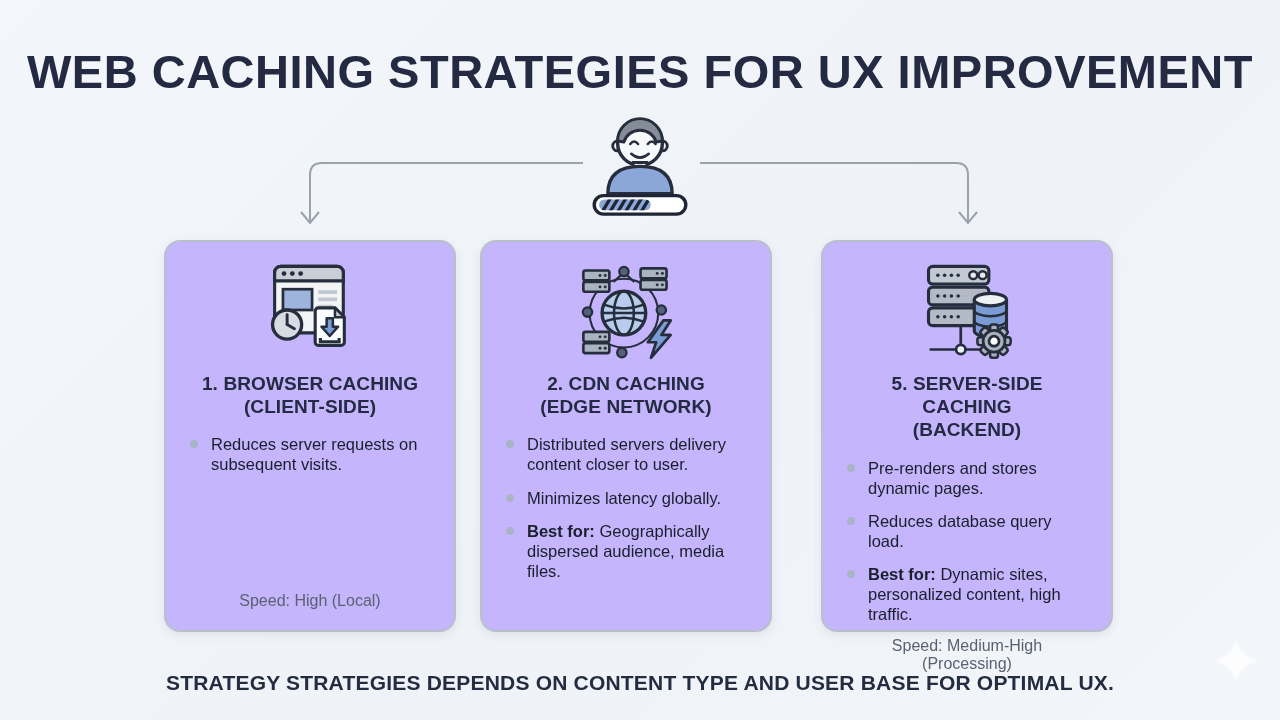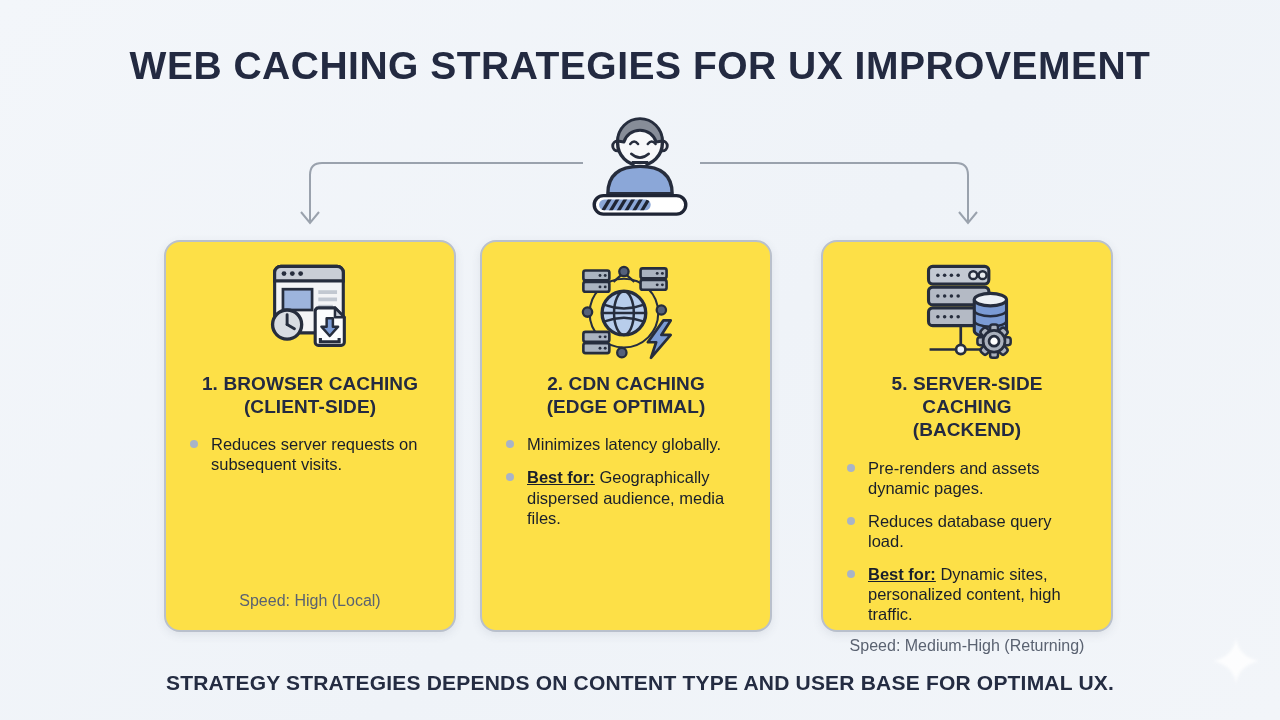--- a/index.html
+++ b/index.html
@@ -8,42 +8,42 @@
     position: relative;
     background: linear-gradient(135deg, #f3f6fa 0%, #eff3f8 55%, #f2f5f9 100%);
     font-family: "Liberation Sans", sans-serif;
     color: #1c2230;
   }
 
   .page-title {
     position: absolute;
     top: 44px; left: 0; width: 100%;
     text-align: center;
-    font-size: 39px;
+    font-size: 47px;
     font-weight: bold;
     letter-spacing: 0.5px;
     color: #232a41;
   }
 
   .connectors {
     position: absolute; top: 0; left: 0;
     pointer-events: none;
   }
 
   .person-figure {
     position: absolute;
     top: 106px; left: 565px;
     width: 150px; height: 112px;
   }
 
   .card {
     position: absolute;
     top: 240px;
     width: 292px; height: 392px;
-    background: #fde047;
+    background: #c4b5fd;
     border: 2px solid #b9c0cc;
     border-radius: 16px;
     box-shadow: 0 3px 10px rgba(70, 80, 100, 0.10);
     display: flex;
     flex-direction: column;
     align-items: center;
     padding: 16px 22px 18px 22px;
   }
   .card-1 { left: 164px; }
   .card-2 { left: 480px; }
@@ -72,21 +72,21 @@
     width: 8px; height: 8px;
     border-radius: 50%;
     background: #a9b4c7;
     margin: 6px 13px 0 2px;
   }
   .bullet-text {
     font-size: 16.5px;
     line-height: 1.22;
     color: #191f2b;
   }
-  .bullet-text strong { font-weight: bold; text-decoration: underline; }
+  .bullet-text strong { font-weight: bold; }
 
   .speed {
     margin-top: auto;
     text-align: center;
     font-size: 16px;
     color: #5a6271;
     padding-bottom: 2px;
   }
 
   .page-footer {
@@ -226,23 +226,27 @@
       <line x1="48" y1="14" x2="58" y2="23" stroke="#262d3d" stroke-width="2.2"></line>
       <circle cx="48" cy="13" r="4.5" fill="#55617a" stroke="#262d3d" stroke-width="2.2"></circle>
       <circle cx="13" cy="52" r="4.5" fill="#55617a" stroke="#262d3d" stroke-width="2.2"></circle>
       <circle cx="46" cy="91" r="4.5" fill="#55617a" stroke="#262d3d" stroke-width="2.2"></circle>
       <circle cx="84" cy="50" r="4.5" fill="#55617a" stroke="#262d3d" stroke-width="2.2"></circle>
     </g>
     <path d="M86,60 L71,81 h8 l-5,15 L93,74 h-9 l9,-14 z" fill="#7b9bd4" stroke="#262d3d" stroke-width="2.6" stroke-linejoin="round"></path>
   </svg>
   <h2 class="card-title">
     <span>2. CDN CACHING</span><br>
-    <span>(EDGE OPTIMAL)</span>
+    <span>(EDGE NETWORK)</span>
   </h2>
   <div class="bullets">
+    <div class="bullet">
+      <span class="dot"></span>
+      <p class="bullet-text"><strong></strong><span>Distributed servers delivery content closer to user.</span></p>
+    </div>
     <div class="bullet">
       <span class="dot"></span>
       <p class="bullet-text"><strong></strong><span>Minimizes latency globally.</span></p>
     </div>
     <div class="bullet">
       <span class="dot"></span>
       <p class="bullet-text"><strong>Best for:</strong><span> Geographically dispersed audience, media files.</span></p>
     </div>
   </div>
 </section>
@@ -290,31 +294,31 @@
       <circle r="4.8" fill="#ffffff" stroke="#262d3d" stroke-width="2.6"></circle>
     </g>
   </svg>
   <h2 class="card-title">
     <span>5. SERVER-SIDE CACHING</span><br>
     <span>(BACKEND)</span>
   </h2>
   <div class="bullets">
     <div class="bullet">
       <span class="dot"></span>
-      <p class="bullet-text"><strong></strong><span>Pre-renders and assets dynamic pages.</span></p>
+      <p class="bullet-text"><strong></strong><span>Pre-renders and stores dynamic pages.</span></p>
     </div>
     <div class="bullet">
       <span class="dot"></span>
       <p class="bullet-text"><strong></strong><span>Reduces database query load.</span></p>
     </div>
     <div class="bullet">
       <span class="dot"></span>
       <p class="bullet-text"><strong>Best for:</strong><span> Dynamic sites, personalized content, high traffic.</span></p>
     </div>
   </div>
-  <p class="speed">Speed: Medium-High (Returning)</p>
+  <p class="speed">Speed: Medium-High (Processing)</p>
 </section>
 
 <p class="page-footer">STRATEGY STRATEGIES DEPENDS ON CONTENT TYPE AND USER BASE FOR OPTIMAL UX.</p>
 
 <svg class="sparkle" viewBox="0 0 40 40">
   <path d="M20,0 Q22,16 40,20 Q22,24 20,40 Q18,24 0,20 Q18,16 20,0 Z" fill="#ffffff"></path>
 </svg>
 
 </body></html>

